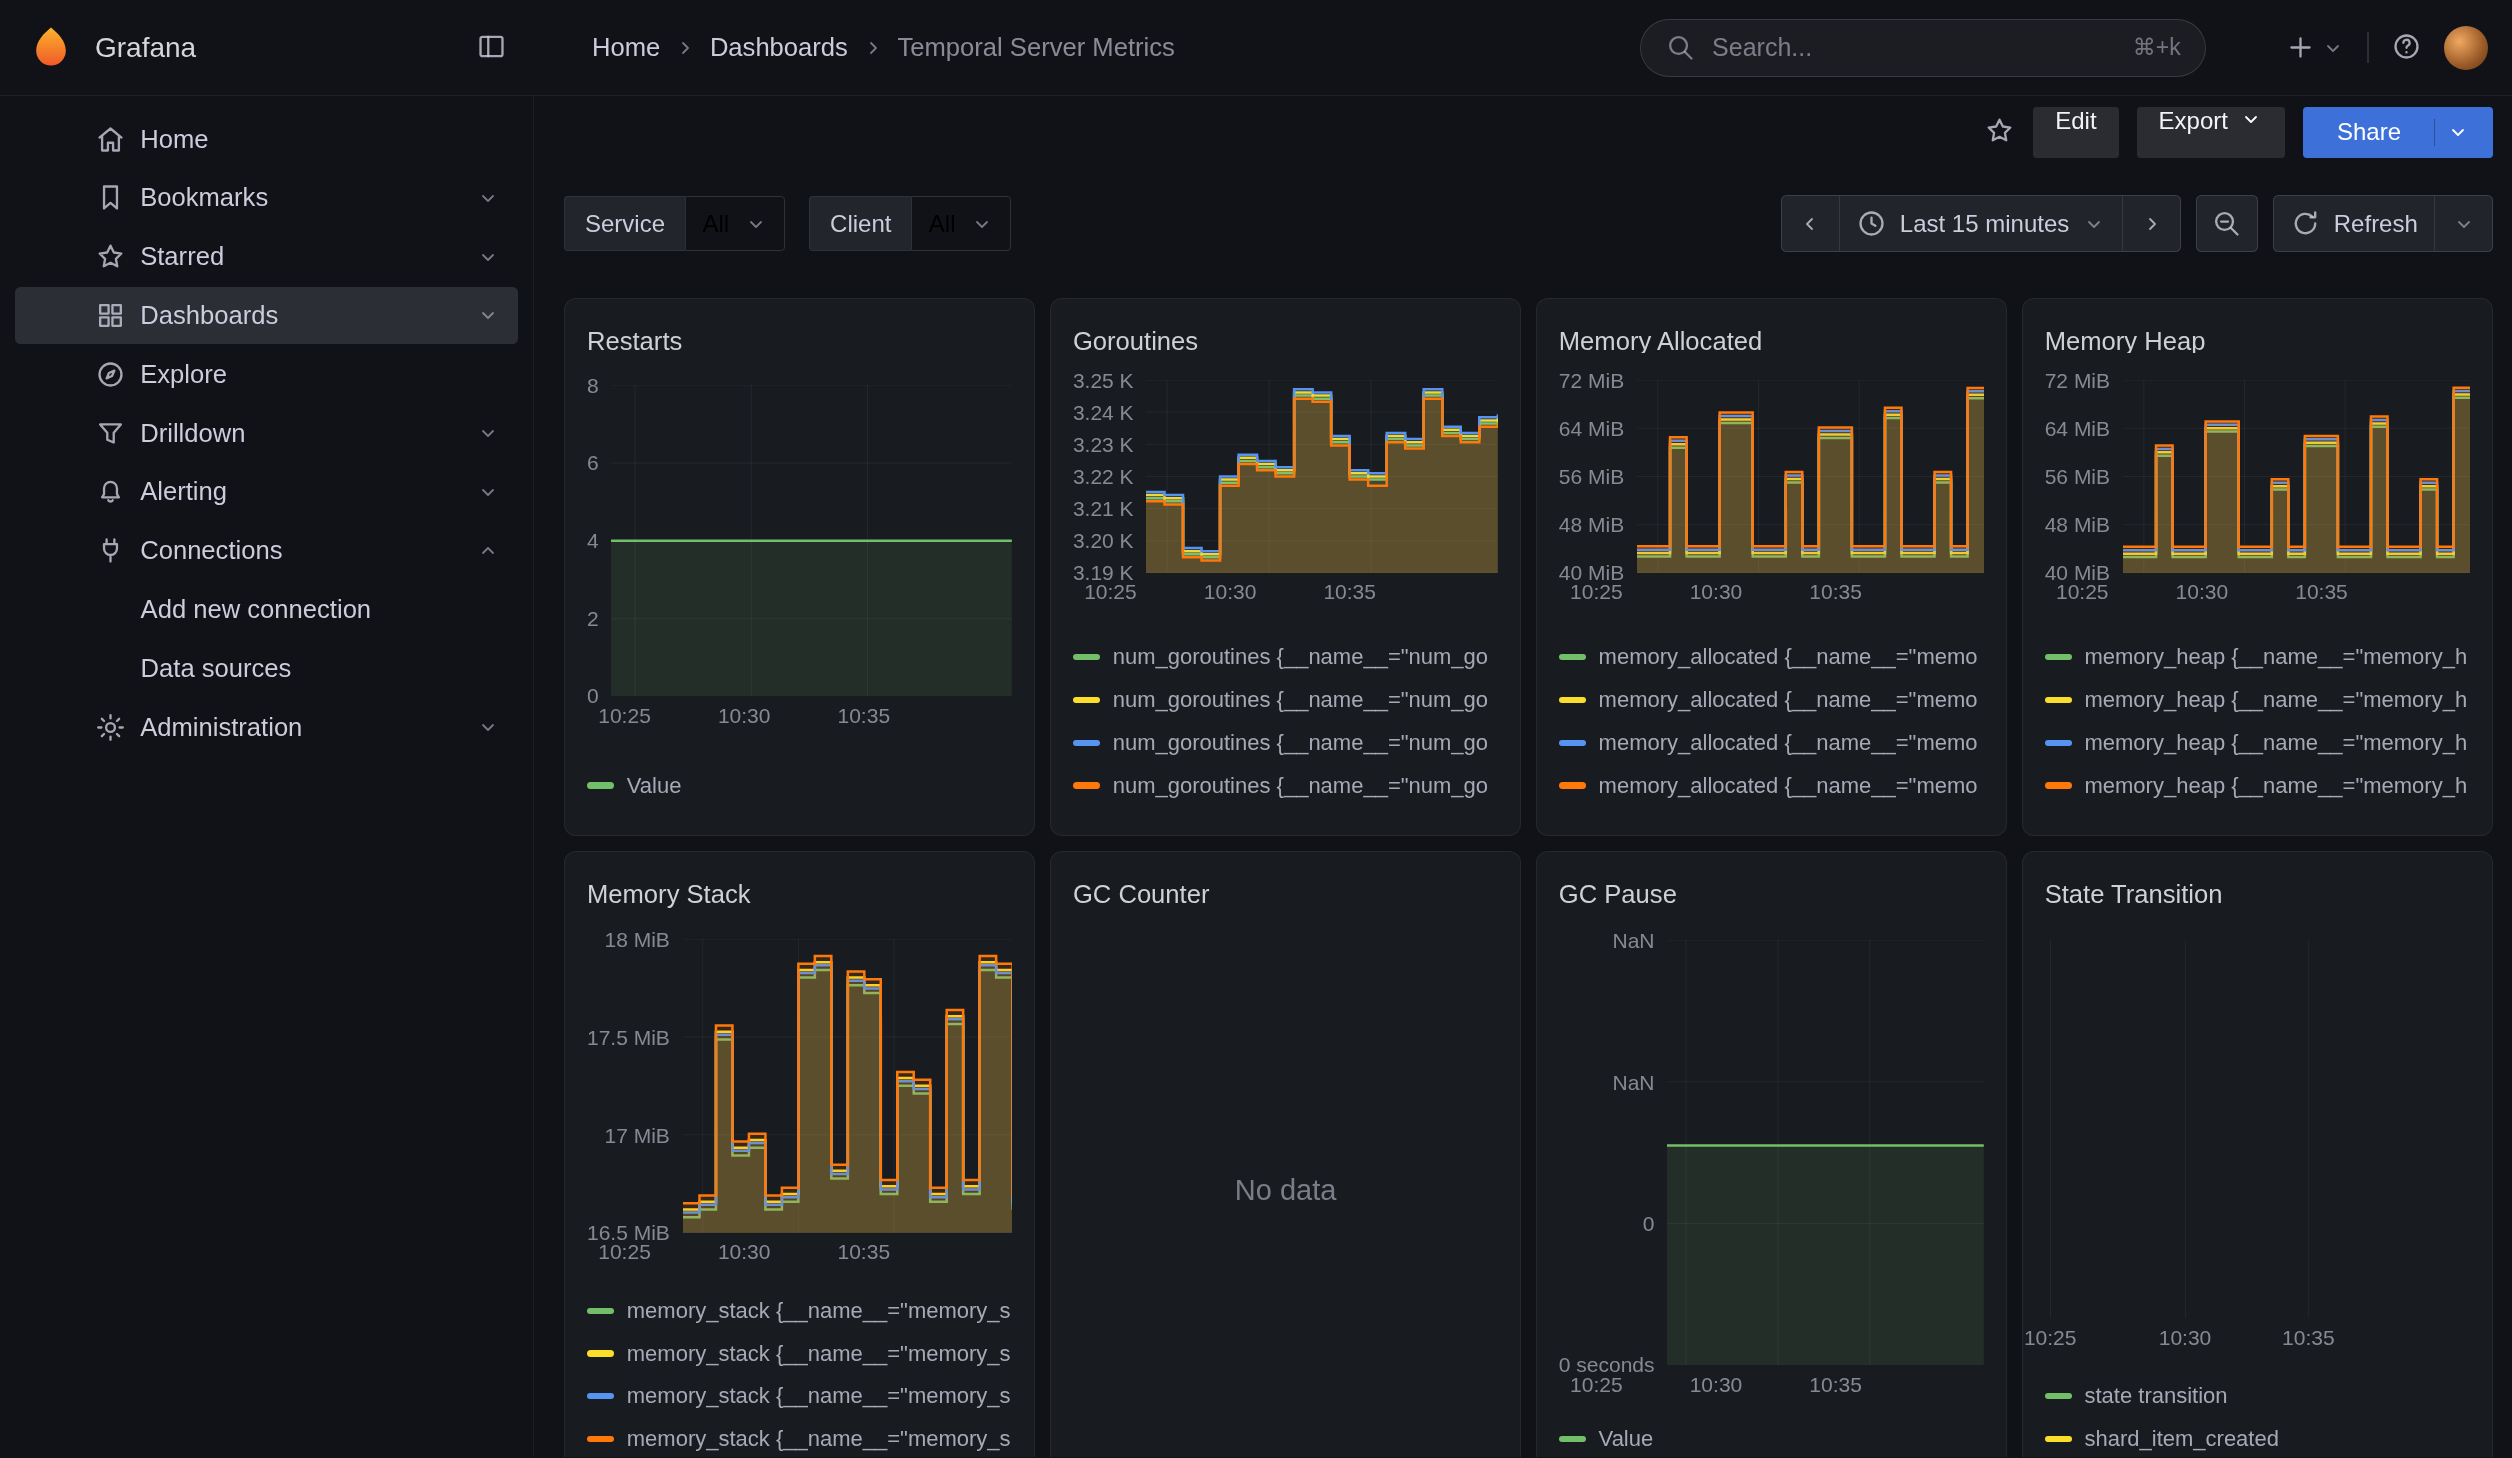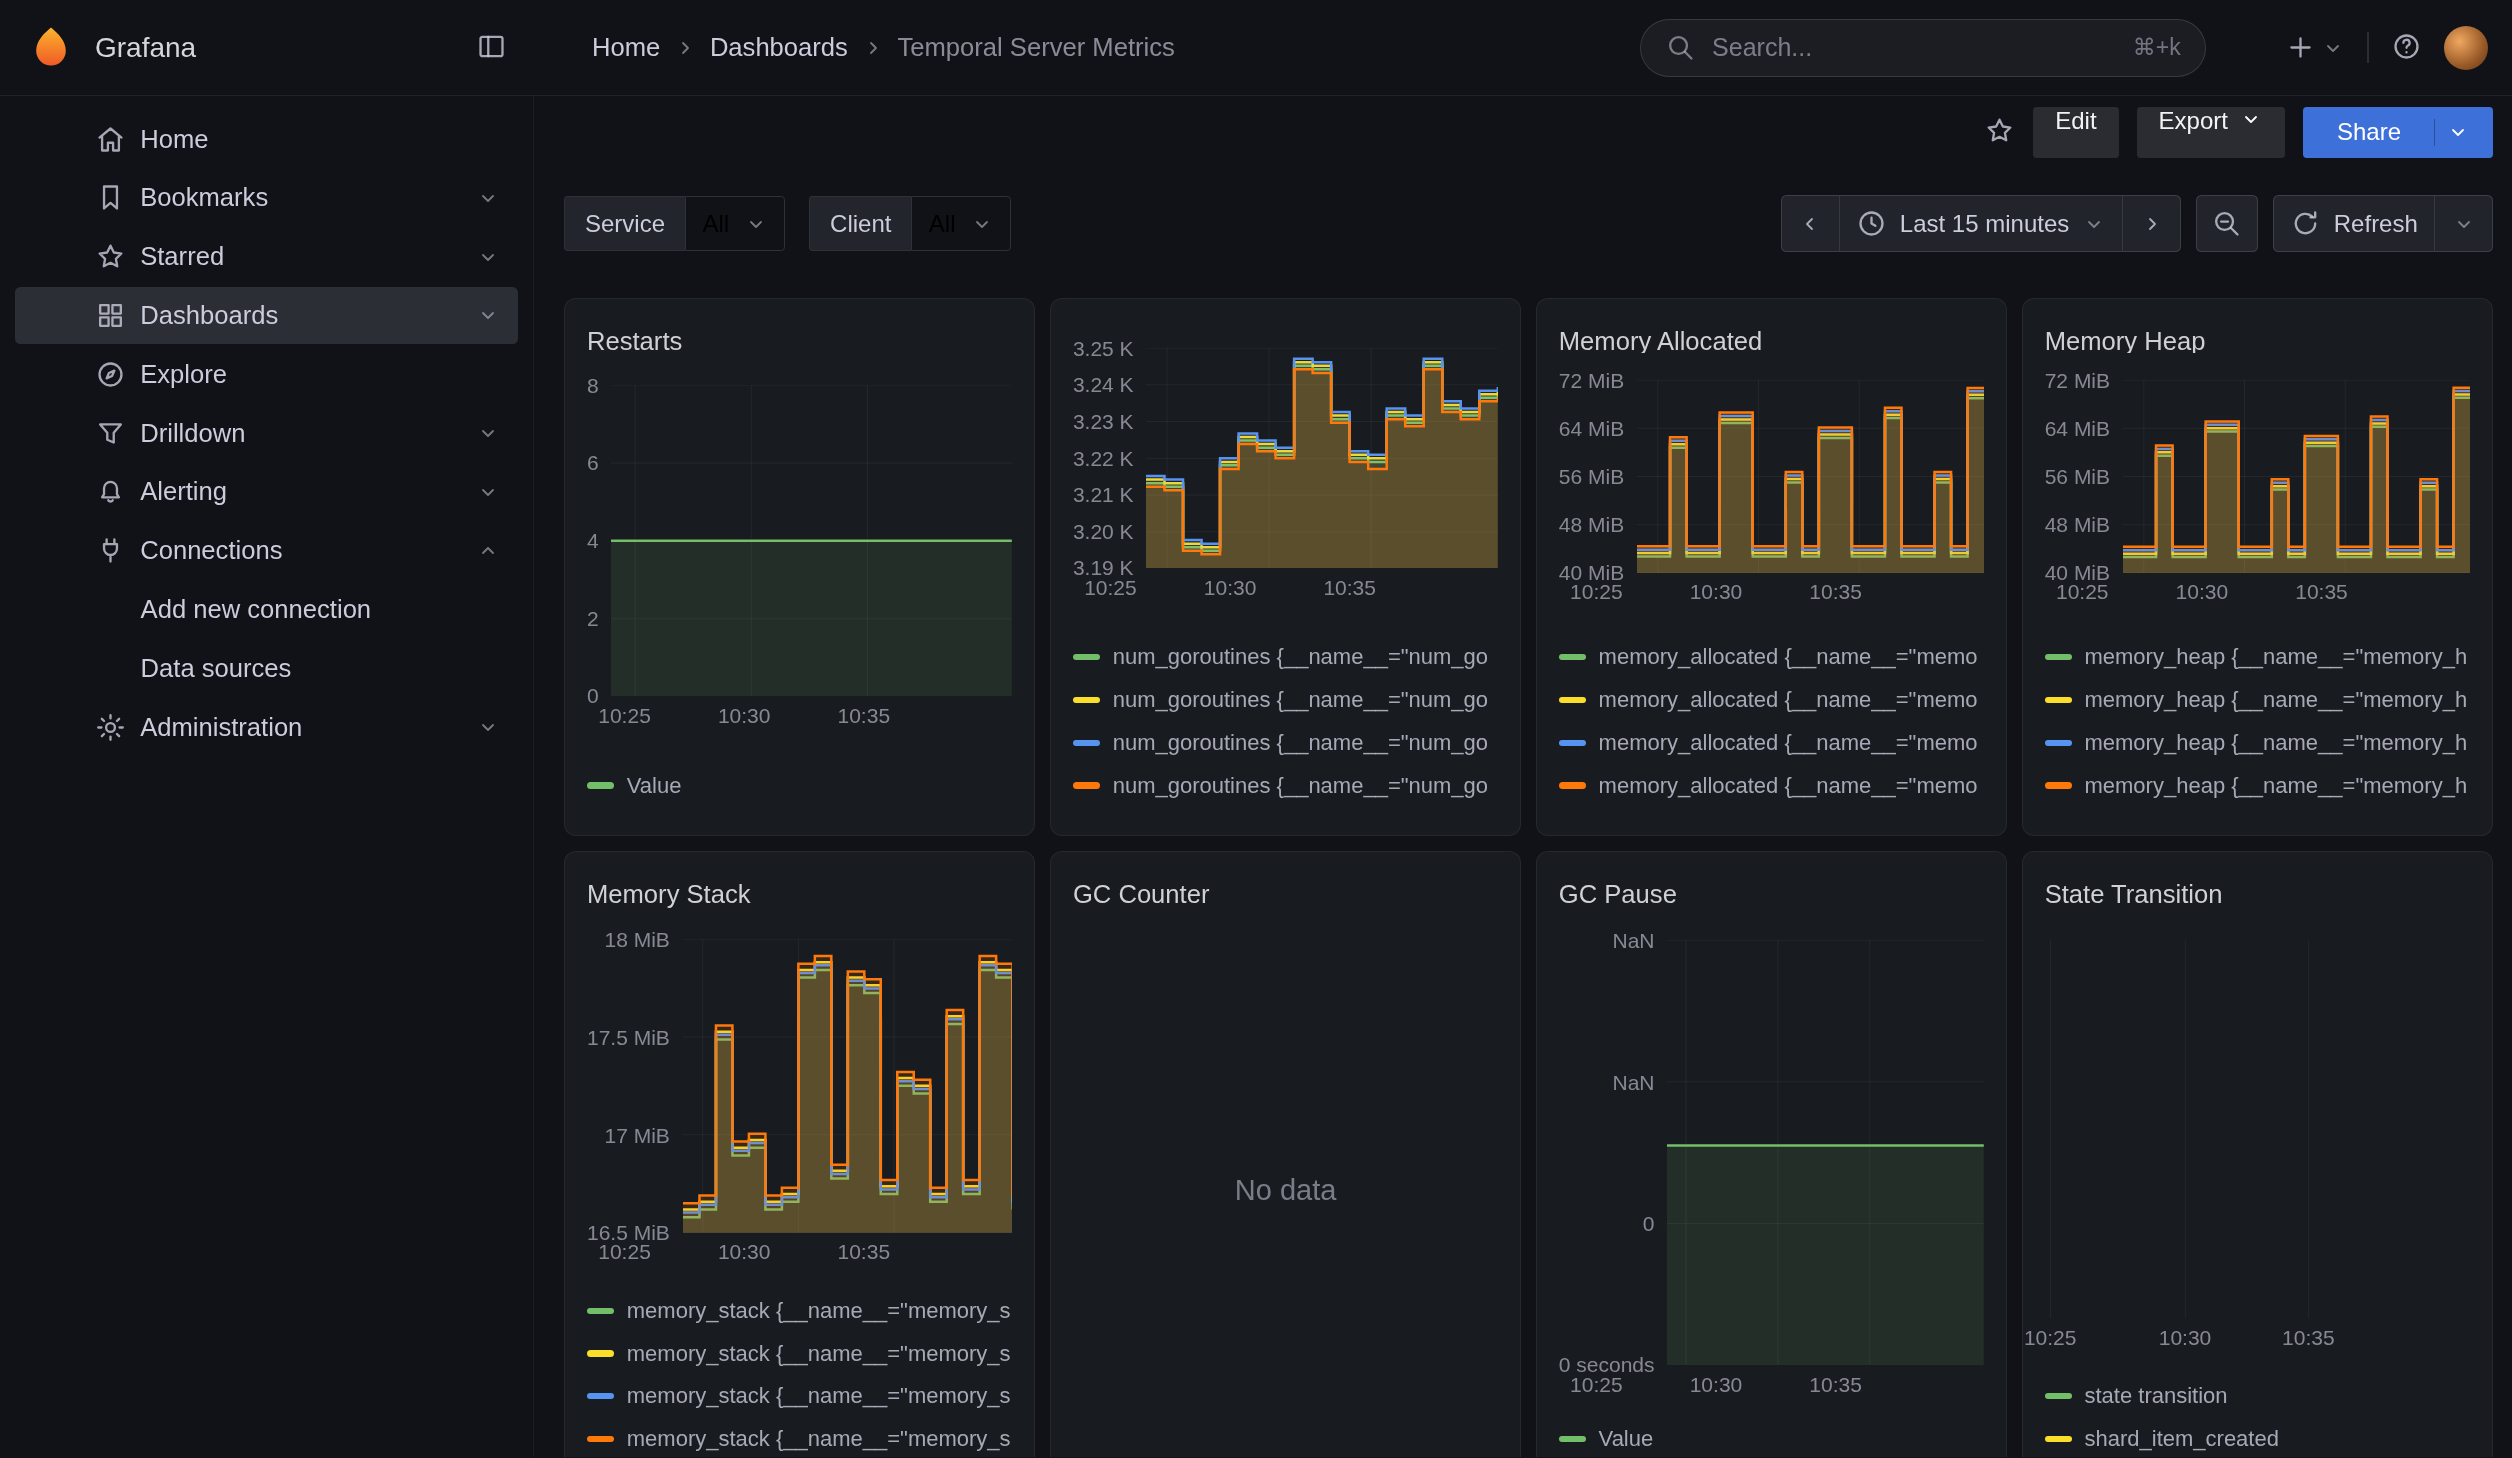--- a/index.html
+++ b/index.html
@@ -427,20 +427,21 @@
             </div>
           </div>
           <div class="legend" style="margin-top: 40px;">
             <div class="legend-row">
               <span class="legend-dash" style="background: rgb(115, 191, 105);"></span>
               <span class="legend-label">Value</span>
             </div>
           </div>
         </section>
         <section class="panel">
+          <div class="panel-title">Goroutines</div>
           <div class="plot-wrap" style="height: 242px;">
             <div class="yaxis">
               <span class="ytick">3.25 K</span>
               <span class="ytick">3.24 K</span>
               <span class="ytick">3.23 K</span>
               <span class="ytick">3.22 K</span>
               <span class="ytick">3.21 K</span>
               <span class="ytick">3.20 K</span>
               <span class="ytick">3.19 K</span>
             </div>

